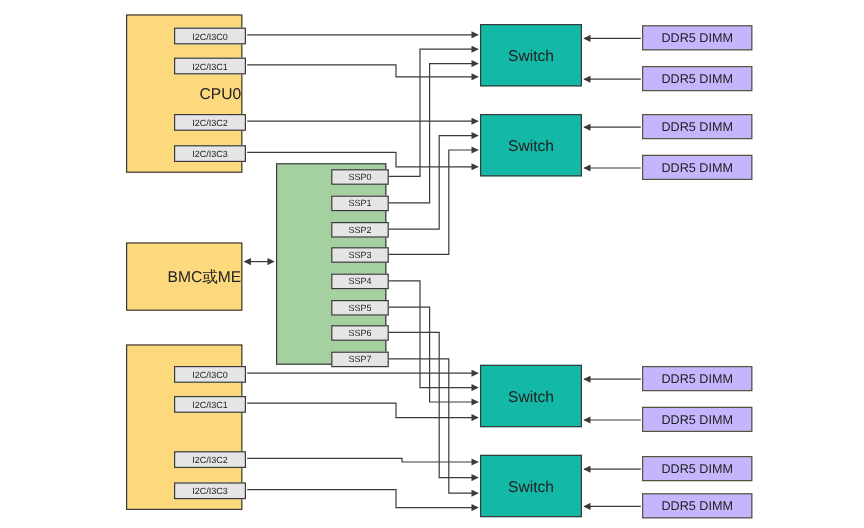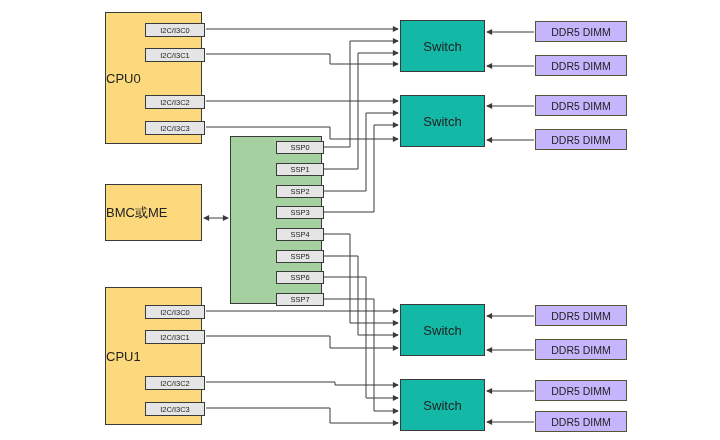--- a/index.html
+++ b/index.html
@@ -12,21 +12,21 @@
   .sw{background:#14b8a6;display:flex;align-items:center;justify-content:center;
       font-size:13px;color:#222;}
   .dimm{background:#c4b5fd;border-color:#55553a;display:flex;align-items:center;
         justify-content:center;font-size:10.5px;font-weight:400;color:#222;}
   .port{position:absolute;background:#e5e5e5;border:1px solid #3a3a3a;box-sizing:border-box;
         display:flex;align-items:center;justify-content:center;font-size:7.5px;
         color:#222;z-index:3;white-space:nowrap;}
   .cpu .port{right:-4px;width:60px;height:14px;}
   .hubblk .port{right:-3px;width:48px;height:13px;}
   .blk-label{position:absolute;left:0;right:0;top:50%;transform:translateY(-50%);
-             text-align:left;font-size:13px;color:#222;}
+             text-align:right;font-size:13px;color:#222;}
   .hubblk .blk-label{right:44px;}
 </style>
 </head>
 <body>
 
 <div id="stage">
 
   <svg class="wires" width="720" height="440">
     <defs>
       <marker id="arw" viewBox="0 0 10 10" refX="8.5" refY="5" markerWidth="7" markerHeight="6" orient="auto-start-reverse">
@@ -73,26 +73,25 @@
   </svg>
 
   <div class="blk cpu" style="left:105px;top:12px;width:97px;height:132px;">
     <div class="blk-label">CPU0</div>
     <div class="port" style="top:10px;">I2C/I3C0</div>
     <div class="port" style="top:35px;">I2C/I3C1</div>
     <div class="port" style="top:82px;">I2C/I3C2</div>
     <div class="port" style="top:108px;">I2C/I3C3</div>
   </div>
 
-  <div class="blk cpu" style="left:105px;top:184px;width:97px;height:57px;">
+  <div class="blk cpu" style="left:105px;top:202px;width:97px;height:57px;">
     <div class="blk-label">BMC或ME</div>
   </div>
 
   <div class="blk cpu" style="left:105px;top:287px;width:97px;height:138px;">
-    <div class="blk-label">CPU1</div>
     <div class="port" style="top:17px;">I2C/I3C0</div>
     <div class="port" style="top:42px;">I2C/I3C1</div>
     <div class="port" style="top:88px;">I2C/I3C2</div>
     <div class="port" style="top:114px;">I2C/I3C3</div>
   </div>
 
   <div class="blk hubblk" style="left:230px;top:136px;width:92px;height:168px;">
     <div class="port" style="top:4px;text-align:right;">SSP0</div>
     <div class="port" style="top:26px;">SSP1</div>
     <div class="port" style="top:48px;">SSP2</div>

